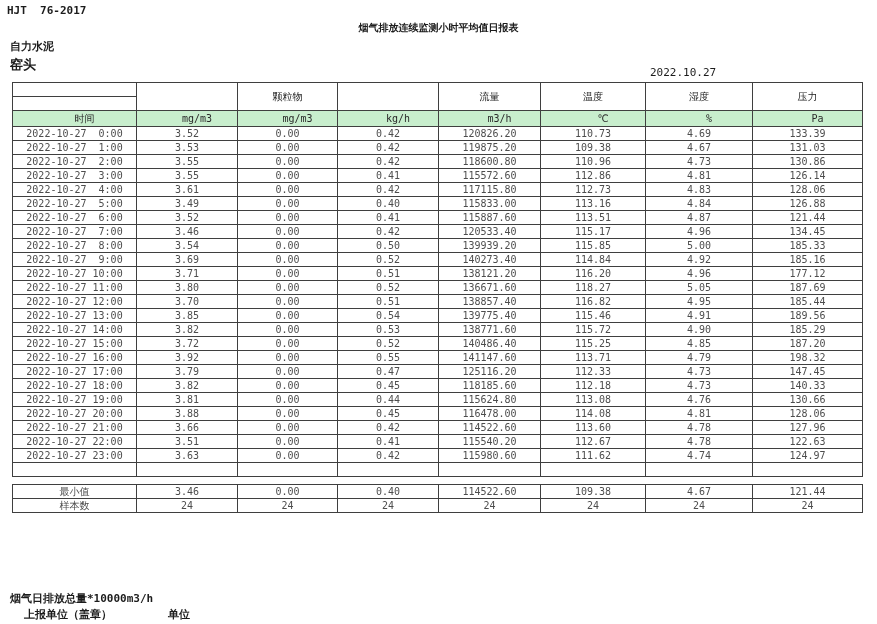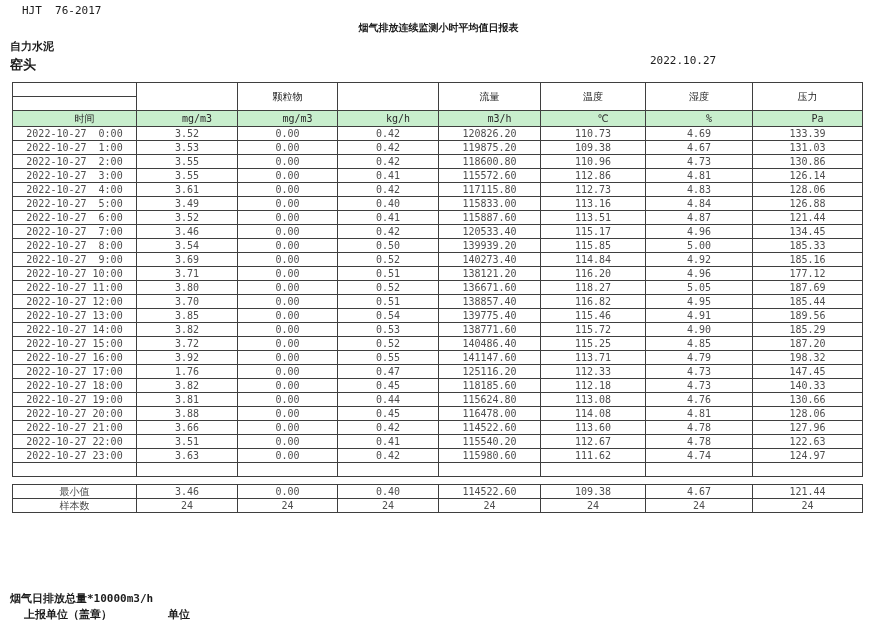--- a/index.html
+++ b/index.html
@@ -2,25 +2,25 @@
 <html><head>
 <meta charset="utf-8">
 <style>
   html,body{margin:0;padding:0;}
   body{
     width:877px;height:624px;position:relative;background:#ffffff;
     font-family:"DejaVu Sans Mono","DejaVu Sans",monospace;
     color:#1c1c1c;overflow:hidden;
   }
   .abs{position:absolute;}
-  #doc-code{left:22px;top:4px;font-size:11px;font-weight:normal;white-space:pre;}
+  #doc-code{left:7px;top:4px;font-size:11px;font-weight:bold;white-space:pre;}
   #page-title{left:0;top:21px;width:877px;text-align:center;font-size:10px;font-weight:bold;}
   #company{left:10px;top:39px;font-size:11px;font-weight:bold;}
   #station{left:10px;top:56px;font-size:13px;font-weight:bold;}
-  #report-date{left:650px;top:54px;font-size:11px;}
+  #report-date{left:650px;top:66px;font-size:11px;}
   #table-wrap{position:absolute;left:12px;top:82px;width:852px;}
   table{border-collapse:collapse;table-layout:fixed;width:850px;}
   td{
     border:1px solid #3f3f3f;text-align:center;vertical-align:middle;
     font-size:10px;line-height:13px;color:#4d4d4d;padding:0;
     white-space:pre;overflow:hidden;height:13px;
   }
   thead td{color:#1c1c1c;}
   tr.hdr td{height:13px;margin-top:28px;}
   tr.units td{background:#c8eecd;height:15px;color:#2a2a2a;padding-left:20px;}
@@ -242,21 +242,21 @@
           <td>3.92</td>
           <td>0.00</td>
           <td>0.55</td>
           <td>141147.60</td>
           <td>113.71</td>
           <td>4.79</td>
           <td>198.32</td>
         </tr>
         <tr>
           <td>2022-10-27 17:00</td>
-          <td>1.76</td>
+          <td>3.79</td>
           <td>0.00</td>
           <td>0.47</td>
           <td>125116.20</td>
           <td>112.33</td>
           <td>4.73</td>
           <td>147.45</td>
         </tr>
         <tr>
           <td>2022-10-27 18:00</td>
           <td>3.82</td>

